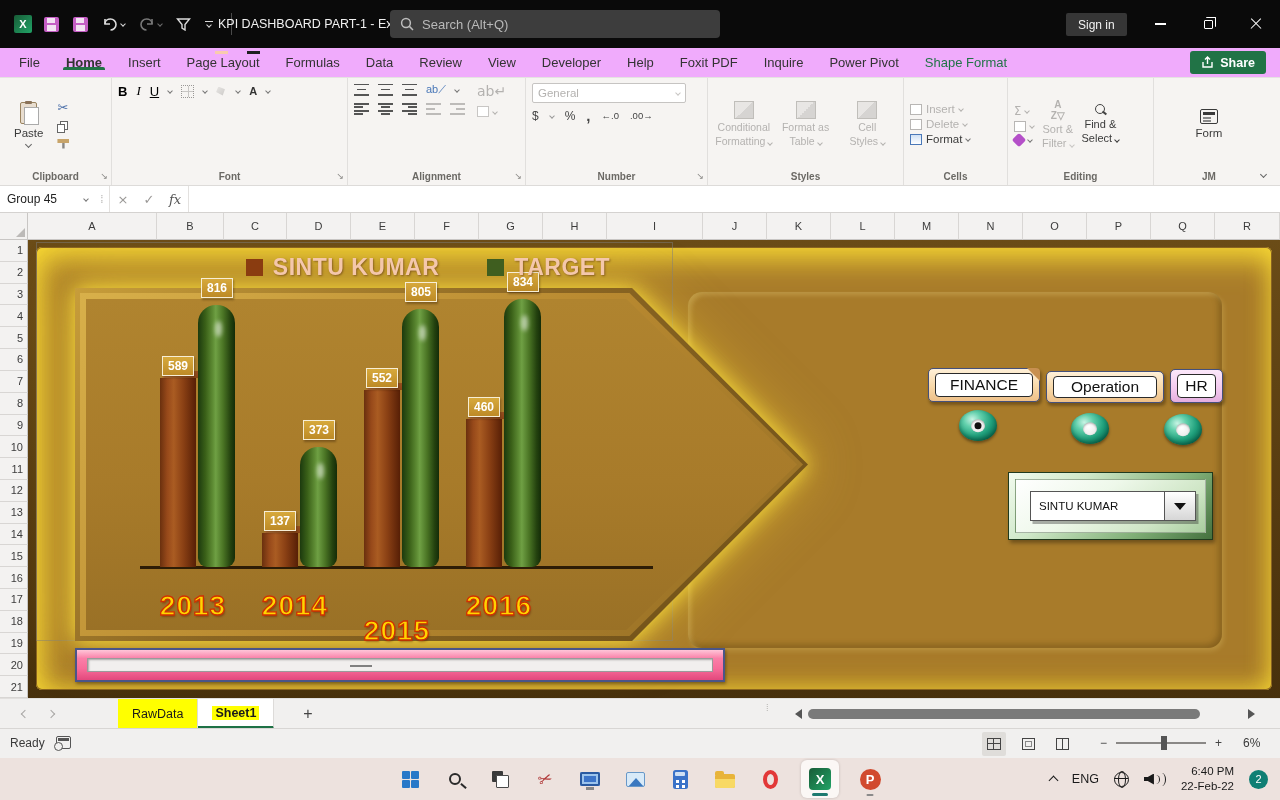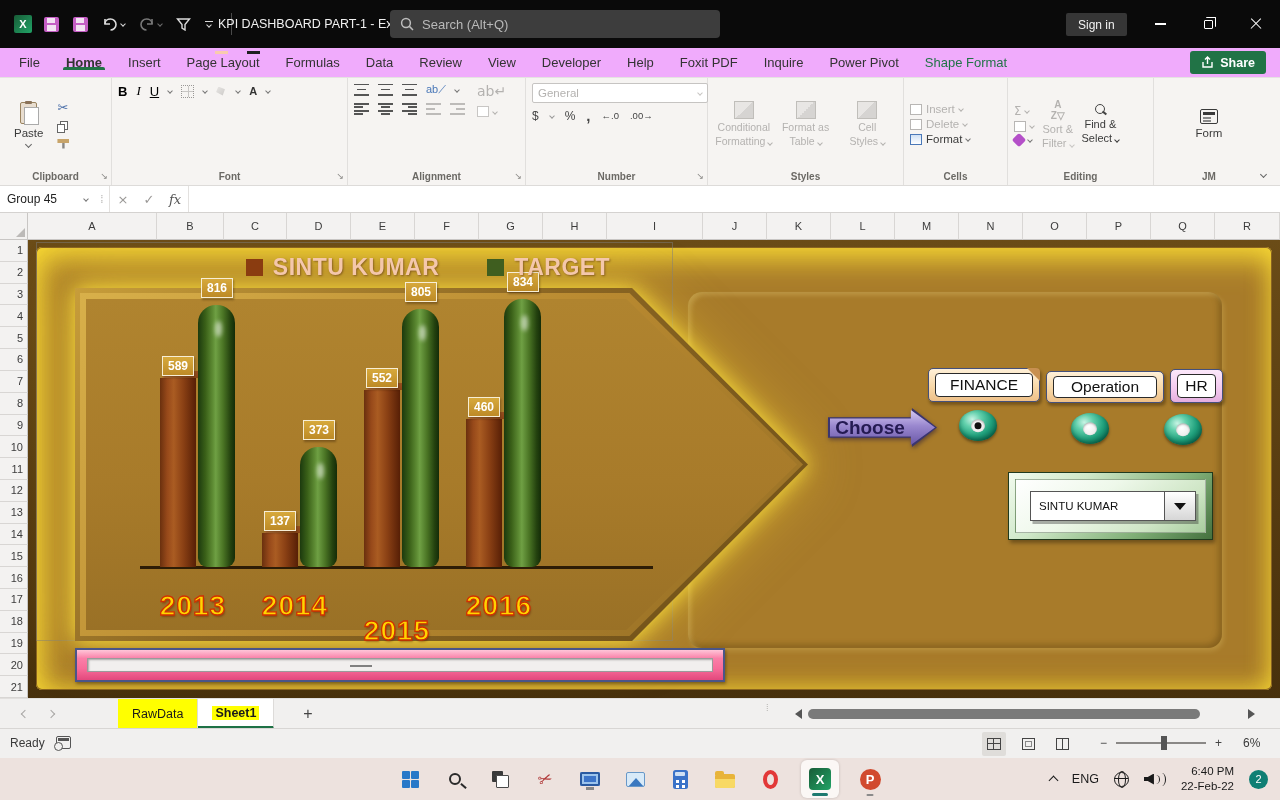--- a/index.html
+++ b/index.html
@@ -445,21 +445,21 @@
       </div>
       <div class="rg-label">
           <span>Alignment</span>
         </div>
       <span class="launcher">↘</span>
     </div>
 
     <div class="rgroup" style="width:182px;">
       <div class="rg-content" style="align-items:flex-start;">
         <div class="fcol" style="width:100%;">
-          <div class="sel dis" style="width:176px;color:#b4b2b0;">
+          <div class="sel dis" style="width:154px;color:#b4b2b0;">
               <span>General</span>
               <span class="chv chv-sm"></span>
             </div>
           <div class="frow" style="gap:11px;">
             <span class="num-ic"><span>$</span></span>
             <span class="chv chv-sm" style="color:#999;"></span>
             <span class="num-ic">%</span>
             <span class="num-ic" style="font-size:15px;font-weight:bold;">,</span>
             <span class="num-ic" style="font-size:9.5px;">←.0</span>
             <span class="num-ic" style="font-size:9.5px;">.00→</span>
@@ -673,25 +673,20 @@
             <div class="dlabel" style="left: 495px; top: 32px;">834</div>
             <div class="year" style="left: 435px;">2016</div>
           </div>
 
         <div class="hscroll-shape">
           <div class="hscroll-track">
             <div class="hscroll-dash"></div>
           </div>
         </div>
 
-        <div class="arr choose-arr">
-          <div class="b1 pshapeA"></div>
-          <div class="b2 pshapeA"></div>
-          <div class="choose-tx">Choose</div>
-        </div>
 
         <div class="dept finance">
             <div class="inner">FINANCE</div>
           </div>
         <div class="dept operation">
             <div class="inner">Operation</div>
           </div>
         <div class="dept hr">
             <div class="inner" style="background:#fff;">HR</div>
           </div>

